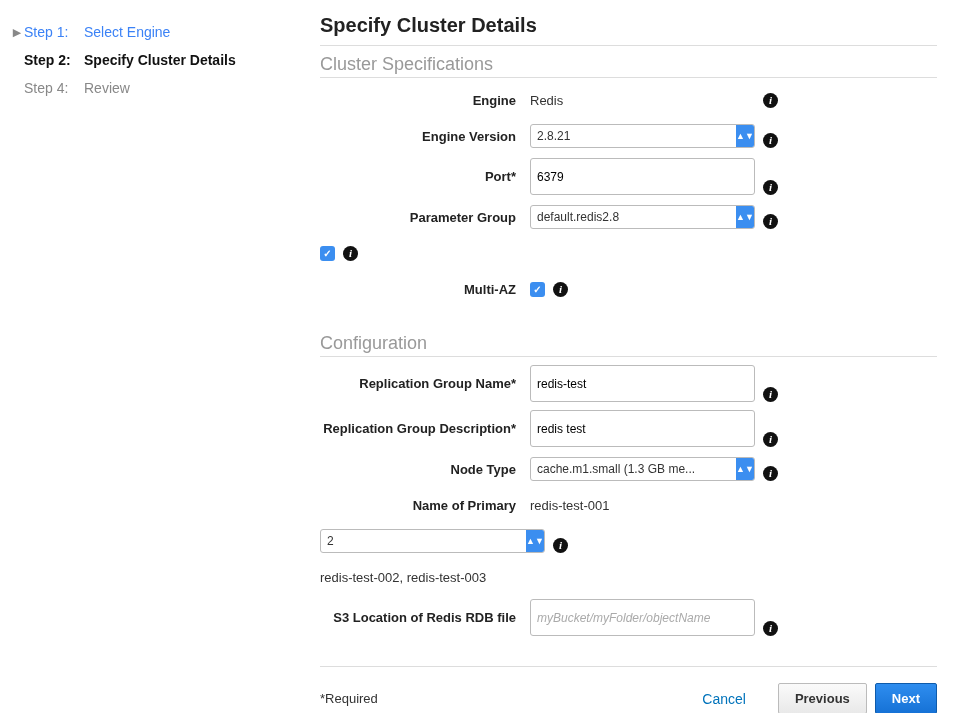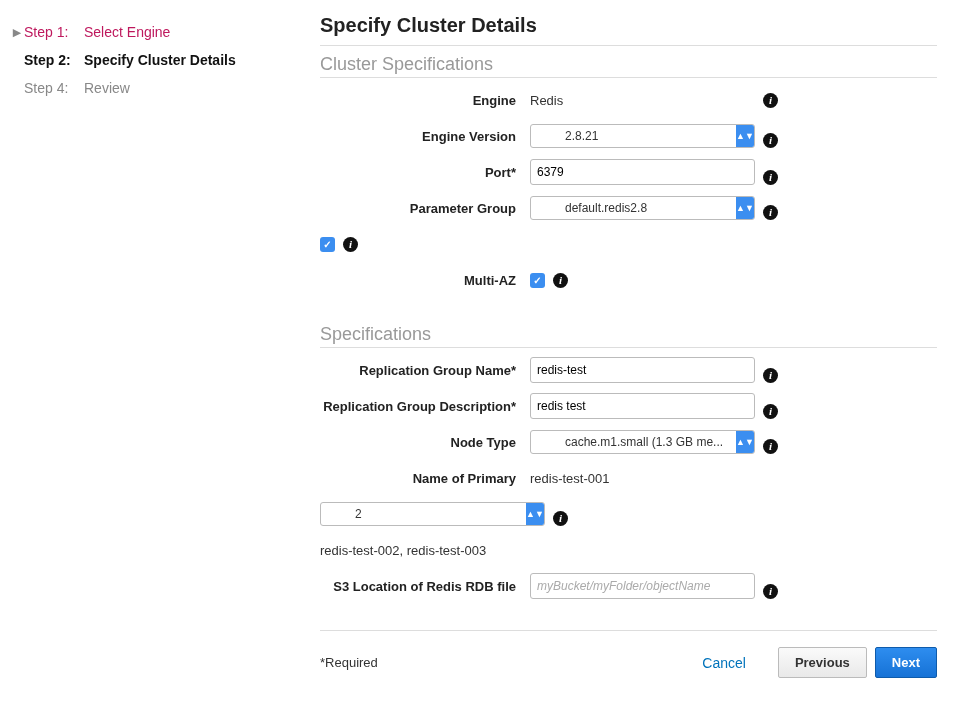--- a/index.html
+++ b/index.html
@@ -30,21 +30,21 @@
   .step-row .arrow {
     width: 14px;
     color: #888;
     font-size: 11px;
     text-align: center;
   }
   .step-row .step-num {
     width: 60px;
   }
   .step-row.link .step-num,
-  .step-row.link .step-label { color: #be185d; }
+  .step-row.link .step-label { color: #3b82f6; }
   .step-row.current .step-num,
   .step-row.current .step-label { color: #111; font-weight: bold; }
   .step-row.muted .step-num,
   .step-row.muted .step-label { color: #888; }
   .main {
     flex: 1;
     padding: 0 10px 0 20px;
   }
   h1.page-title {
     font-size: 20px;
@@ -98,35 +98,34 @@
     align-items: center;
     font-size: 12px;
     overflow: hidden;
   }
   .select-wrap .sel-text {
     flex: 1;
     padding: 0 6px;
     white-space: nowrap;
     overflow: hidden;
     text-overflow: ellipsis;
-    margin-left: 28px;
   }
   .select-wrap .sel-btn {
     width: 18px;
     height: 100%;
     background: #3b8ef0;
     color: #fff;
     display: flex;
     align-items: center;
     justify-content: center;
     font-size: 9px;
   }
   .text-input {
     width: 225px;
-    height: 26px;
+    height: 37px;
     border: 1px solid #bbb;
     border-radius: 3px;
     padding: 0 6px;
     font-size: 12px;
     font-family: inherit;
   }
   .text-input::placeholder { color: #aaa; font-style: italic; }
   .checkbox {
     width: 15px;
     height: 15px;
@@ -275,21 +274,21 @@
       <div class="form-row">
         <div class="form-label">Multi-AZ</div>
         <div class="form-control-cell">
           <div class="checkbox">✓</div>
           <span class="info-icon">i</span>
         </div>
       </div>
 
     </div>
 
-    <div class="section-head">Specifications</div>
+    <div class="section-head">Configuration</div>
     <hr class="thin">
 
     <div class="form-area">
 
       <div class="form-row">
         <div class="form-label">Replication Group Name*</div>
         <div class="form-control-cell">
           <input class="text-input" value="redis-test" style="">
           <span class="info-icon">i</span>
         </div>

